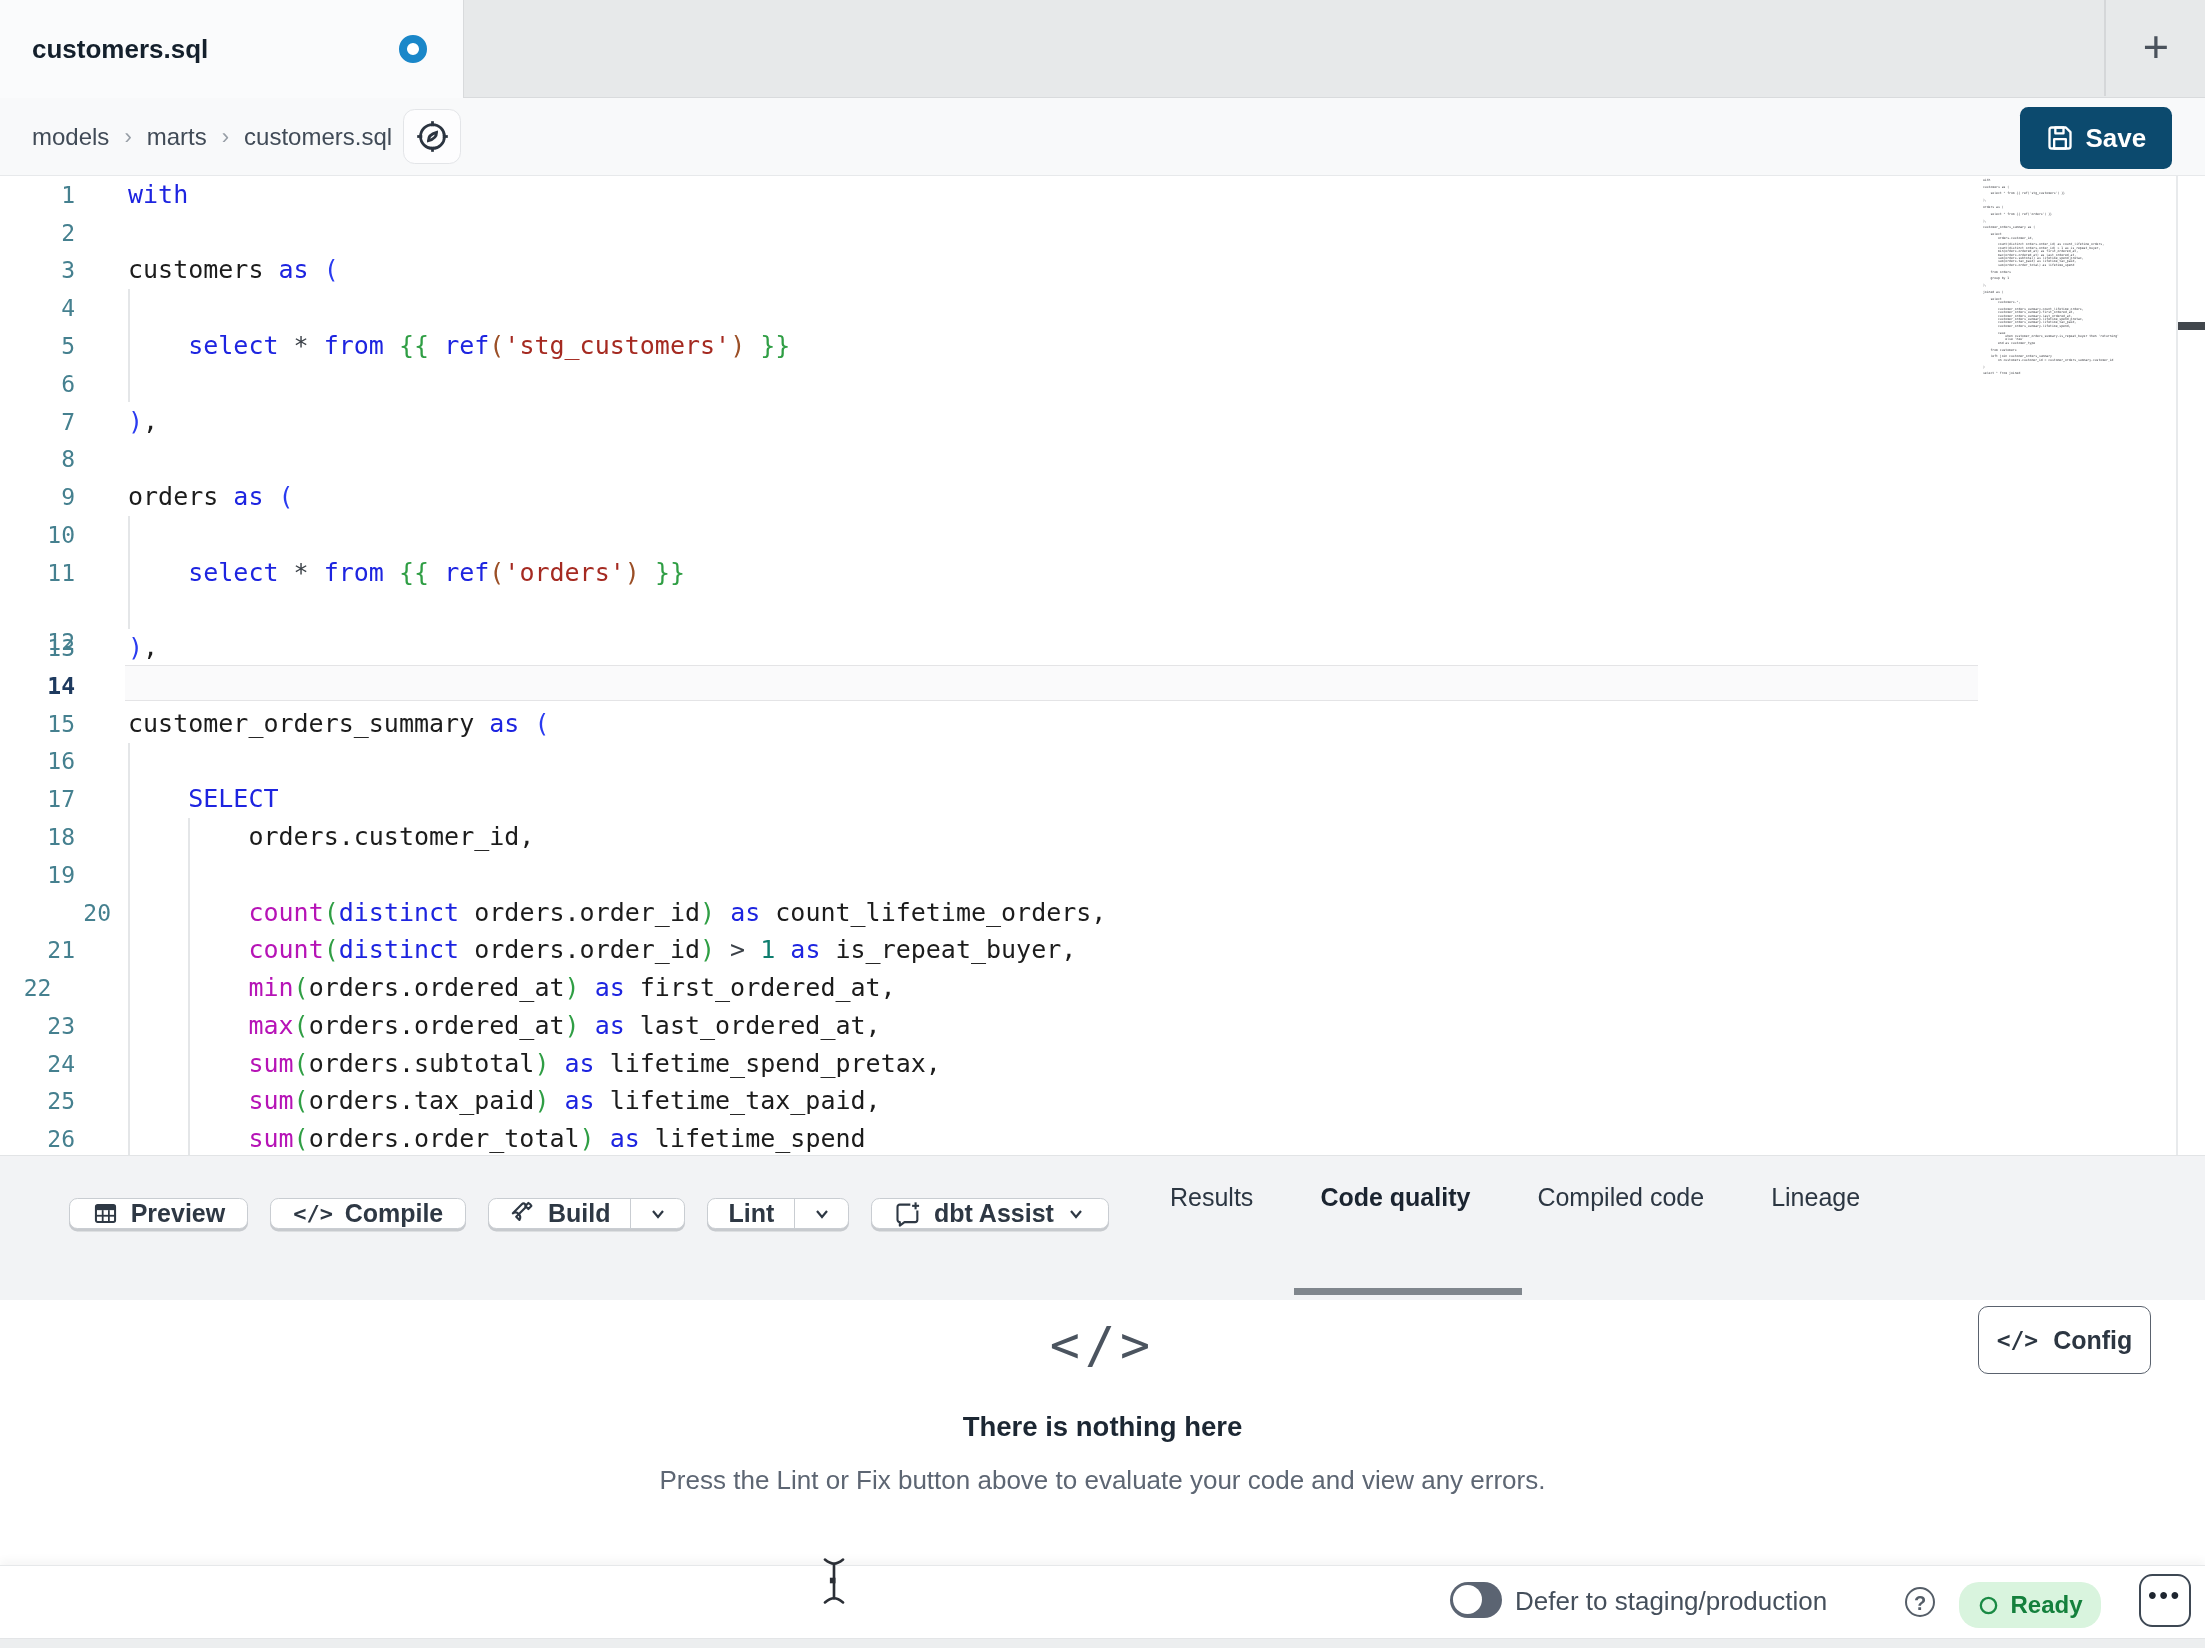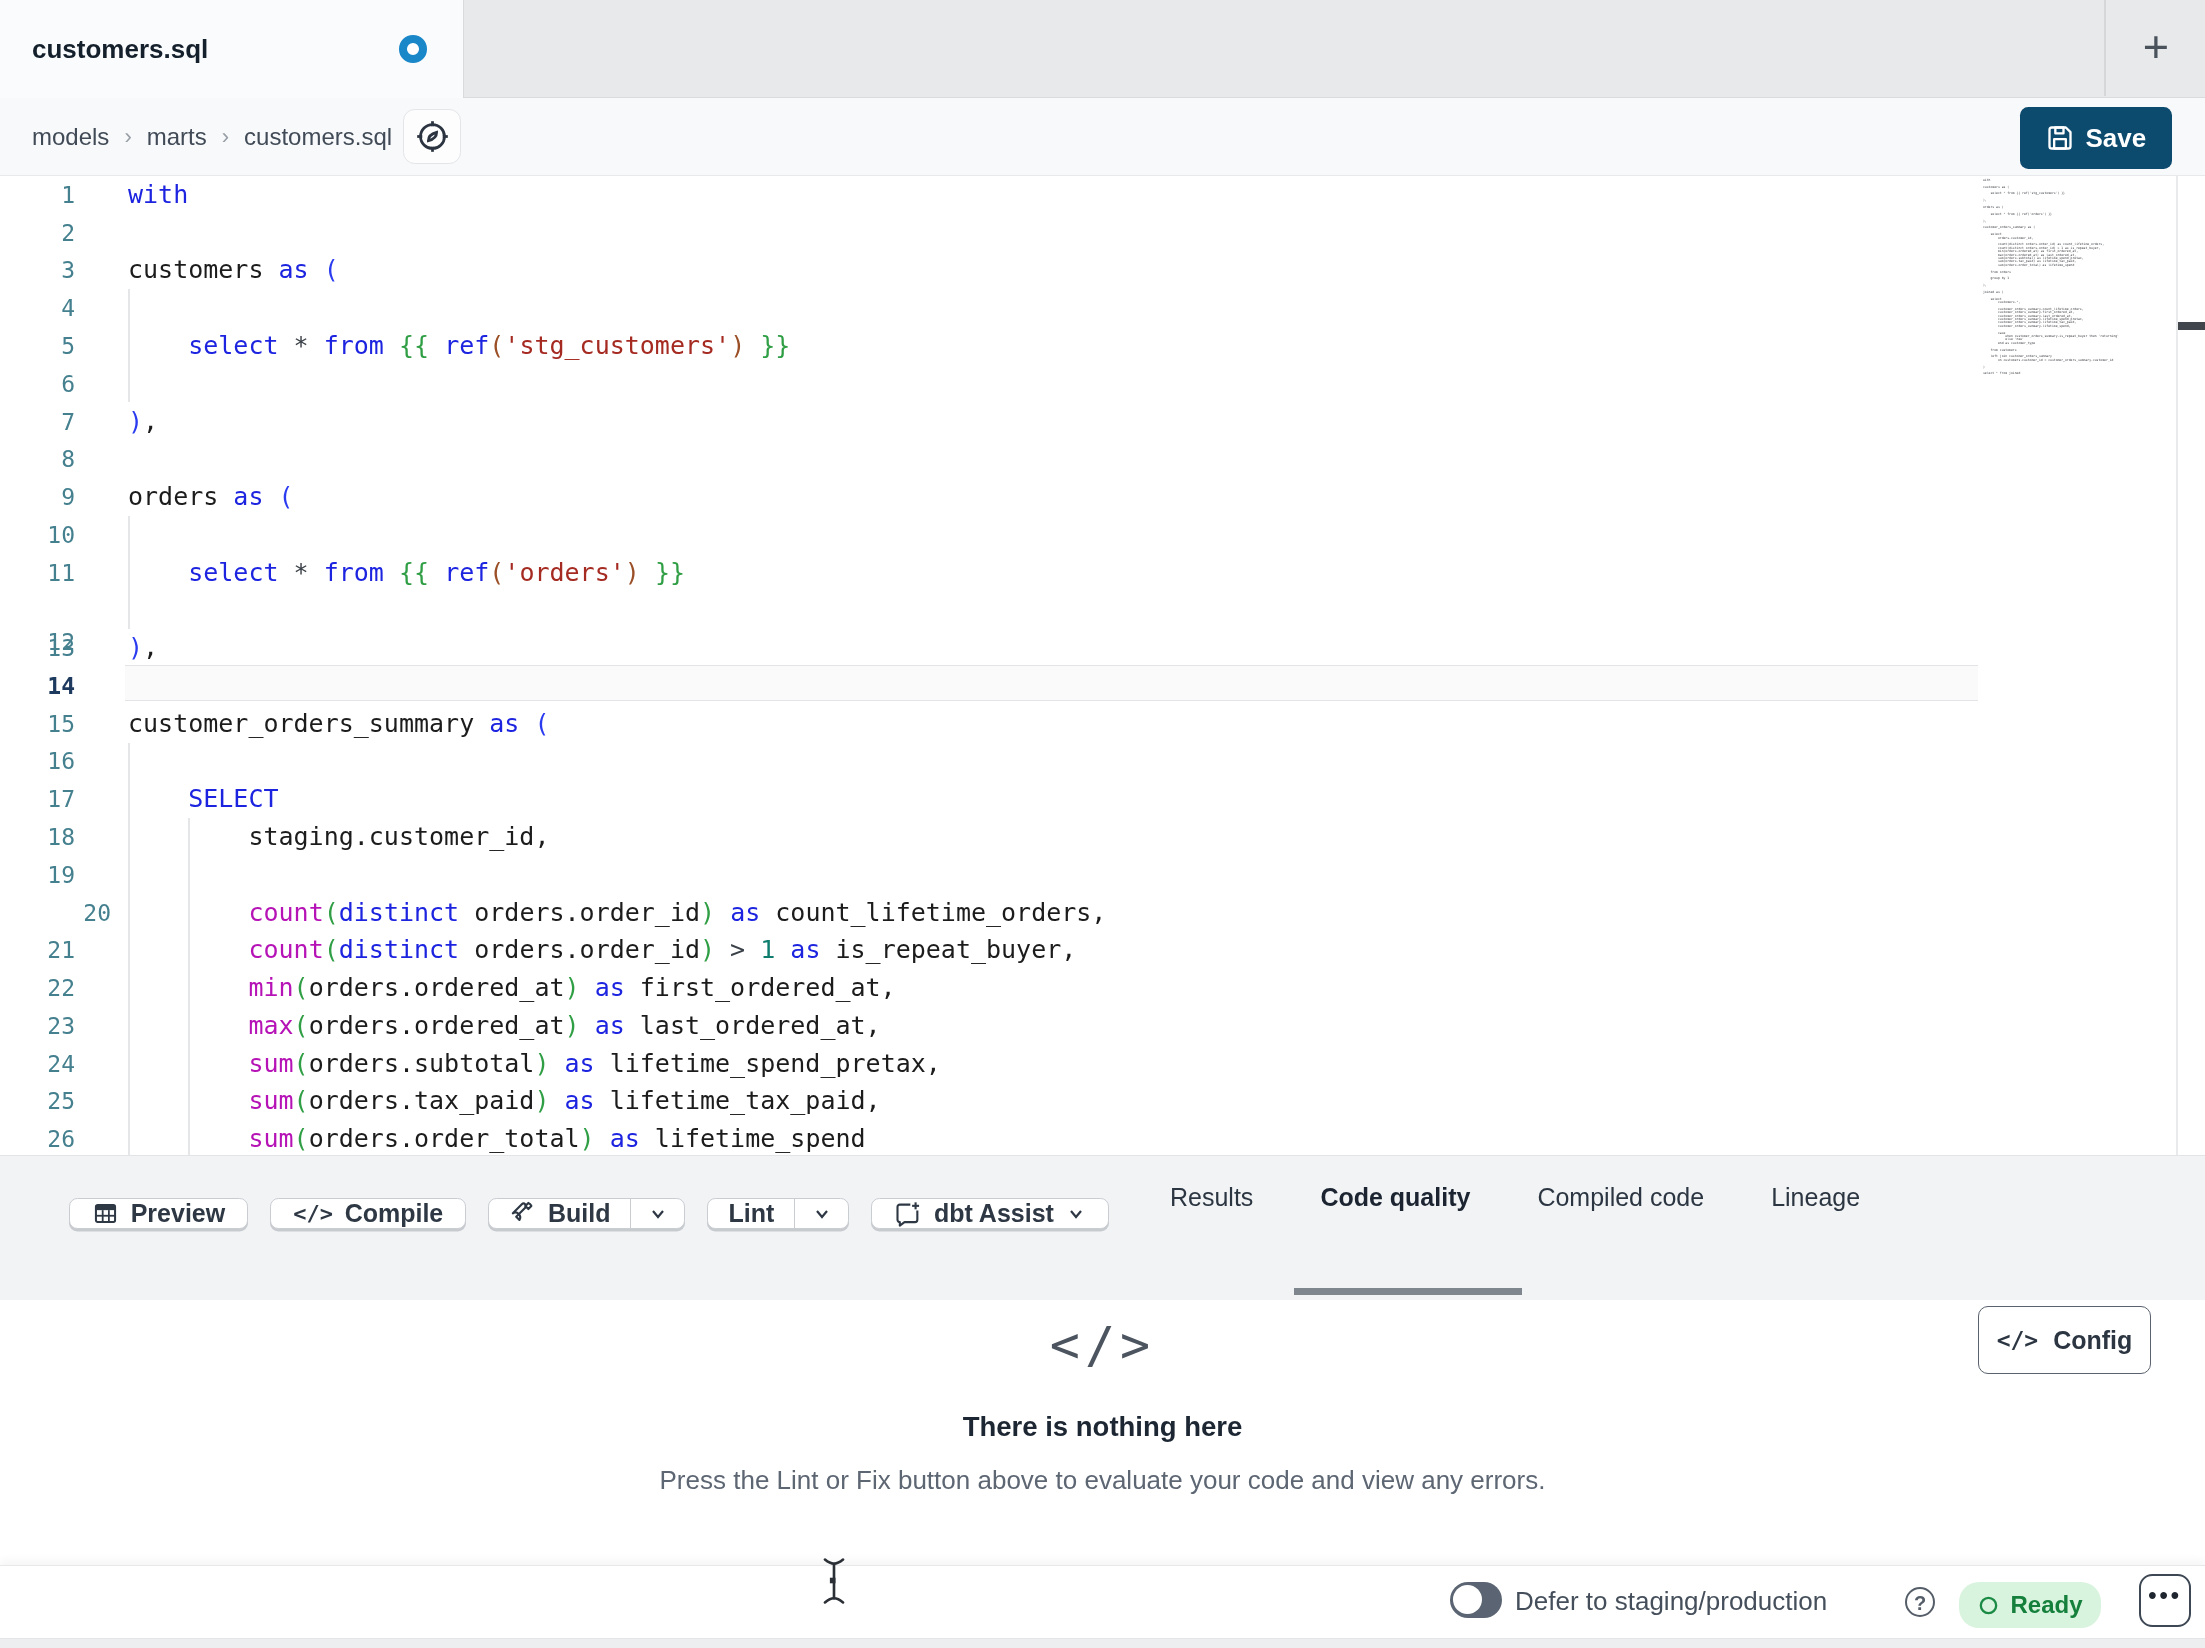--- a/index.html
+++ b/index.html
@@ -140,21 +140,21 @@
     <div class="ln" style="top: 623px;">12</div>
     <div class="ln" style="top: 629px;">13</div>
     <div class="ln active" style="top: 667px;">14</div>
     <div class="ln" style="top: 705px;">15</div>
     <div class="ln" style="top: 742px;">16</div>
     <div class="ln" style="top: 780px;">17</div>
     <div class="ln" style="top: 818px;">18</div>
     <div class="ln" style="top: 856px;">19</div>
     <div class="ln" style="top: 894px; padding-left: 36px;">20</div>
     <div class="ln" style="top: 931px;">21</div>
-    <div class="ln" style="top: 969px;">22</div>
+    <div class="ln" style="top: 969px; text-align: center;">22</div>
     <div class="ln" style="top: 1007px;">23</div>
     <div class="ln" style="top: 1045px;">24</div>
     <div class="ln" style="top: 1082px;">25</div>
     <div class="ln" style="top: 1120px;">26</div>
   </div>
 <div class="abs" style="left:0;top:0;">
     <div class="cl" style="top: 176px;"><span class="tk-kw">with</span></div>
     <div class="cl" style="top: 214px;"></div>
     <div class="cl" style="top: 251px;"><span class="tk-id">customers </span><span class="tk-kw">as</span><span class="tk-id"> </span><span class="tk-pb">(</span></div>
     <div class="cl" style="top: 289px;"></div>
@@ -164,21 +164,21 @@
     <div class="cl" style="top: 440px;"></div>
     <div class="cl" style="top: 478px;"><span class="tk-id">orders </span><span class="tk-kw">as</span><span class="tk-id"> </span><span class="tk-pb">(</span></div>
     <div class="cl" style="top: 516px;"></div>
     <div class="cl" style="top: 554px;"><span class="tk-id">    </span><span class="tk-kw">select</span><span class="tk-op"> * </span><span class="tk-kw">from</span><span class="tk-id"> </span><span class="tk-jj">{{</span><span class="tk-id"> </span><span class="tk-kw">ref</span><span class="tk-jp">(</span><span class="tk-str">'orders'</span><span class="tk-jp">)</span><span class="tk-id"> </span><span class="tk-jj">}}</span></div>
     <div class="cl" style="top: 591px;"></div>
     <div class="cl" style="top: 629px;"><span class="tk-pb">)</span><span class="tk-id">,</span></div>
     <div class="cl" style="top: 667px;"></div>
     <div class="cl" style="top: 705px;"><span class="tk-id">customer_orders_summary </span><span class="tk-kw">as</span><span class="tk-id"> </span><span class="tk-pb">(</span></div>
     <div class="cl" style="top: 742px;"></div>
     <div class="cl" style="top: 780px;"><span class="tk-id">    </span><span class="tk-kw">SELECT</span></div>
-    <div class="cl" style="top: 818px;"><span class="tk-id">        staging.customer_id,</span></div>
+    <div class="cl" style="top: 818px;"><span class="tk-id">        orders.customer_id,</span></div>
     <div class="cl" style="top: 856px;"></div>
     <div class="cl" style="top: 894px;"><span class="tk-id">        </span><span class="tk-fn">count</span><span class="tk-pg">(</span><span class="tk-kw">distinct</span><span class="tk-id"> orders.order_id</span><span class="tk-pg">)</span><span class="tk-id"> </span><span class="tk-kw">as</span><span class="tk-id"> count_lifetime_orders,</span></div>
     <div class="cl" style="top: 931px;"><span class="tk-id">        </span><span class="tk-fn">count</span><span class="tk-pg">(</span><span class="tk-kw">distinct</span><span class="tk-id"> orders.order_id</span><span class="tk-pg">)</span><span class="tk-op"> &gt; </span><span class="tk-num">1</span><span class="tk-id"> </span><span class="tk-kw">as</span><span class="tk-id"> is_repeat_buyer,</span></div>
     <div class="cl" style="top: 969px;"><span class="tk-id">        </span><span class="tk-fn">min</span><span class="tk-pg">(</span><span class="tk-id">orders.ordered_at</span><span class="tk-pg">)</span><span class="tk-id"> </span><span class="tk-kw">as</span><span class="tk-id"> first_ordered_at,</span></div>
     <div class="cl" style="top: 1007px;"><span class="tk-id">        </span><span class="tk-fn">max</span><span class="tk-pg">(</span><span class="tk-id">orders.ordered_at</span><span class="tk-pg">)</span><span class="tk-id"> </span><span class="tk-kw">as</span><span class="tk-id"> last_ordered_at,</span></div>
     <div class="cl" style="top: 1045px;"><span class="tk-id">        </span><span class="tk-fn">sum</span><span class="tk-pg">(</span><span class="tk-id">orders.subtotal</span><span class="tk-pg">)</span><span class="tk-id"> </span><span class="tk-kw">as</span><span class="tk-id"> lifetime_spend_pretax,</span></div>
     <div class="cl" style="top: 1082px;"><span class="tk-id">        </span><span class="tk-fn">sum</span><span class="tk-pg">(</span><span class="tk-id">orders.tax_paid</span><span class="tk-pg">)</span><span class="tk-id"> </span><span class="tk-kw">as</span><span class="tk-id"> lifetime_tax_paid,</span></div>
     <div class="cl" style="top: 1120px;"><span class="tk-id">        </span><span class="tk-fn">sum</span><span class="tk-pg">(</span><span class="tk-id">orders.order_total</span><span class="tk-pg">)</span><span class="tk-id"> </span><span class="tk-kw">as</span><span class="tk-id"> lifetime_spend</span></div>
   </div>
 <div class="abs minimap">

